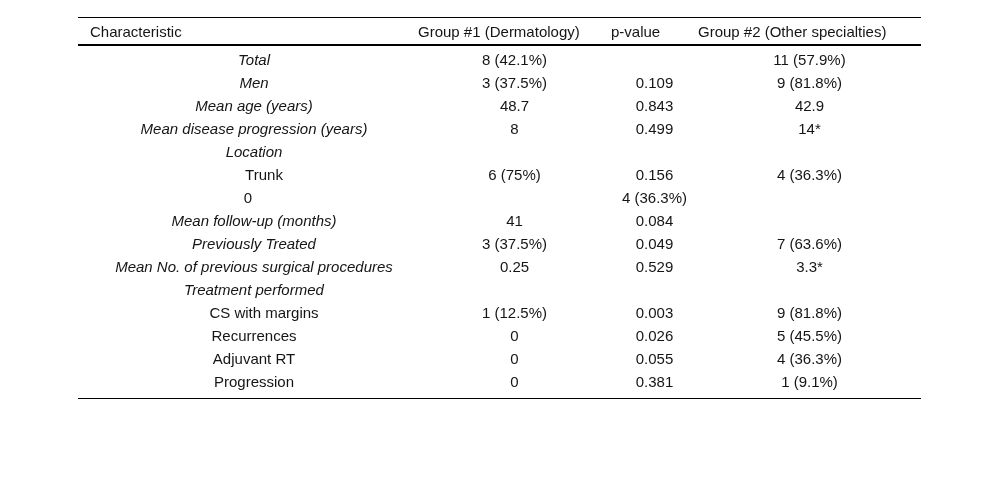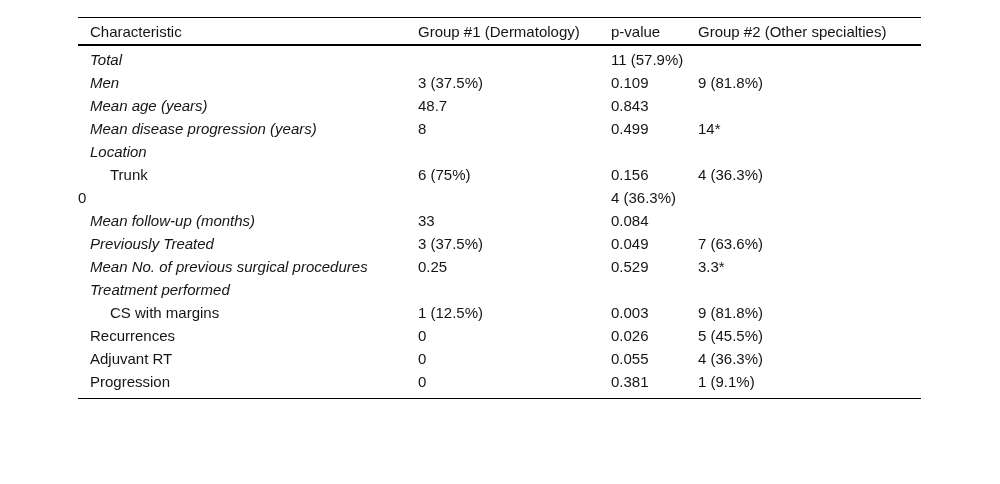--- a/index.html
+++ b/index.html
@@ -29,20 +29,21 @@
     border-bottom: 2.5px solid #000;
   }
   .thead .cell {
     white-space: nowrap;
     overflow: hidden;
   }
   .tbody {
     border-bottom: 1.5px solid #000;
     padding-top: 2px;
     padding-bottom: 5px;
+    text-align: center;
   }
   .row {
     display: grid;
     grid-template-columns: 340px 193px 87px 1fr;
     align-items: center;
     height: 23px;
   }
   .cell {
     white-space: nowrap;
   }
@@ -56,33 +57,35 @@
 <div class="table-wrap">
   <div class="thead">
     <div class="cell c1">Characteristic</div>
     <div class="cell c2">Group #1 (Dermatology)</div>
     <div class="cell c3">p-value</div>
     <div class="cell c4">Group #2 (Other specialties)</div>
   </div>
   <div class="tbody" id="tbody">
       <div class="row">
         <div class="cell c1 italic">Total</div>
+        <div class="cell c2">8 (42.1%)</div>
         <div class="cell c3"></div>
         <div class="cell c4">11 (57.9%)</div>
       </div>
       <div class="row">
         <div class="cell c1 italic">Men</div>
         <div class="cell c2">3 (37.5%)</div>
         <div class="cell c3">0.109</div>
         <div class="cell c4">9 (81.8%)</div>
       </div>
       <div class="row">
         <div class="cell c1 italic">Mean age (years)</div>
         <div class="cell c2">48.7</div>
         <div class="cell c3">0.843</div>
+        <div class="cell c4">42.9</div>
       </div>
       <div class="row">
         <div class="cell c1 italic">Mean disease progression (years)</div>
         <div class="cell c2">8</div>
         <div class="cell c3">0.499</div>
         <div class="cell c4">14*</div>
       </div>
       <div class="row">
         <div class="cell c1 italic">Location</div>
         <div class="cell c2"></div>
@@ -95,21 +98,21 @@
         <div class="cell c3">0.156</div>
         <div class="cell c4">4 (36.3%)</div>
       </div>
       <div class="row">
         <div class="cell c2">0</div>
         <div class="cell c3"></div>
         <div class="cell c4">4 (36.3%)</div>
       </div>
       <div class="row">
         <div class="cell c1 italic">Mean follow-up (months)</div>
-        <div class="cell c2">33</div>
+        <div class="cell c2">41</div>
         <div class="cell c3">0.084</div>
       </div>
       <div class="row">
         <div class="cell c1 italic">Previously Treated</div>
         <div class="cell c2">3 (37.5%)</div>
         <div class="cell c3">0.049</div>
         <div class="cell c4">7 (63.6%)</div>
       </div>
       <div class="row">
         <div class="cell c1 italic">Mean No. of previous surgical procedures</div>

